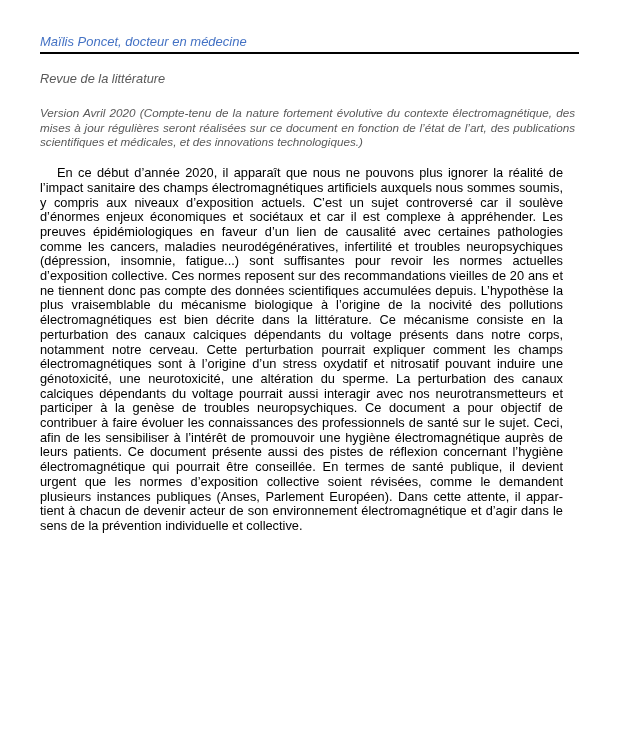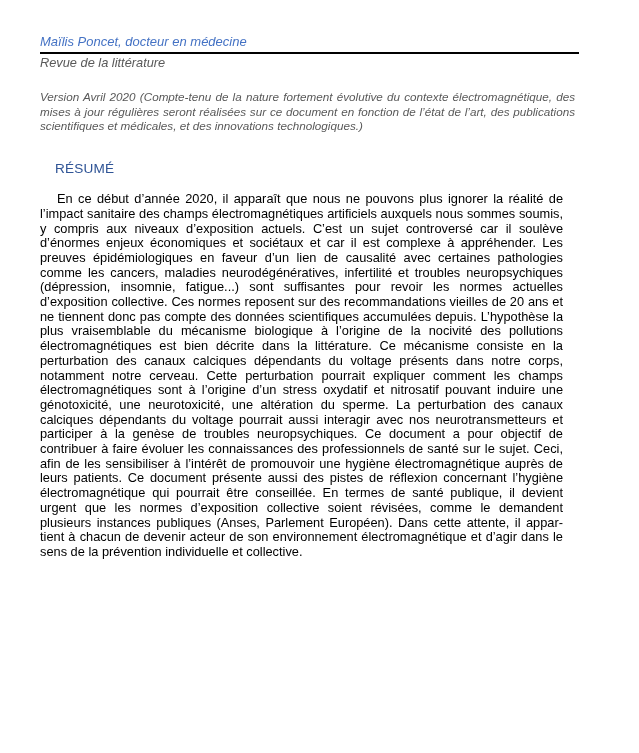--- a/index.html
+++ b/index.html
@@ -36,21 +36,21 @@
     color: #000000;
     font-size: 20.4px;
     font-weight: 700;
     line-height: 25px;
     text-align: justify;
     letter-spacing: -0.1px;
     hyphens: manual;
     -webkit-hyphens: manual;
   }
   .subtitle {
-    margin-top: 1px;
+    margin-top: 17px;
     font-style: italic;
     font-size: 12.8px;
     line-height: 15px;
     color: var(--muted-gray, #595959);
   }
   .version {
     margin: 20px 4px 0 0;
     font-style: italic;
     font-size: 11.7px;
     line-height: 14.7px;
@@ -82,17 +82,16 @@
 
   <div class="author">Maïlis Poncet, docteur en médecine</div>
 
   <hr class="rule">
 
 
   <div class="subtitle">Revue de la littérature</div>
 
   <p class="version">Version Avril 2020 (Compte-tenu de la nature fortement évolutive du contexte électromagnétique, des mises à jour régulières seront réalisées sur ce document en fonction de l’état de l’art, des publications scientifiques et médicales, et des innovations technologiques.)</p>
 
-  <h2 class="resume-heading">RÉSUMÉ</h2>
 
   <p class="abstract">En ce début d’année 2020, il apparaît que nous ne pouvons plus ignorer la réalité de l’impact sanitaire des champs électromagnétiques artificiels auxquels nous sommes soumis, y compris aux niveaux d’exposition actuels. C’est un sujet controversé car il soulève d’énormes enjeux éco­nomiques et sociétaux et car il est complexe à appréhender. Les preuves épidémiologiques en faveur d’un lien de causalité avec certaines pathologies comme les cancers, maladies neurodégé­nératives, infertilité et troubles neuropsychiques (dépression, insomnie, fatigue...) sont suffi­santes pour revoir les normes actuelles d’exposition collective. Ces normes reposent sur des re­commandations vieilles de 20 ans et ne tiennent donc pas compte des données scientifiques ac­cumulées depuis. L’hypothèse la plus vraisemblable du mécanisme biologique à l’origine de la nocivité des pollutions électromagnétiques est bien décrite dans la littérature. Ce mécanisme con­siste en la perturbation des canaux calciques dépendants du voltage présents dans notre corps, notamment notre cerveau. Cette perturbation pourrait expliquer comment les champs électroma­gnétiques sont à l’origine d’un stress oxydatif et nitrosatif pouvant induire une génotoxicité, une neurotoxicité, une altération du sperme. La perturbation des canaux calciques dépendants du vol­tage pourrait aussi interagir avec nos neurotransmetteurs et participer à la genèse de troubles neuropsychiques. Ce document a pour objectif de contribuer à faire évoluer les connaissances des professionnels de santé sur le sujet. Ceci, afin de les sensibiliser à l’intérêt de promouvoir une hygiène électromagnétique auprès de leurs patients. Ce document présente aussi des pistes de réflexion concernant l’hygiène électromagnétique qui pourrait être conseillée. En termes de santé publique, il devient urgent que les normes d’exposition collective soient révisées, comme le de­mandent plusieurs instances publiques (Anses, Parlement Européen). Dans cette attente, il appar­tient à chacun de devenir acteur de son environnement électromagnétique et d’agir dans le sens de la prévention individuelle et collective.</p>
 
 </div>
 
 </body></html>

